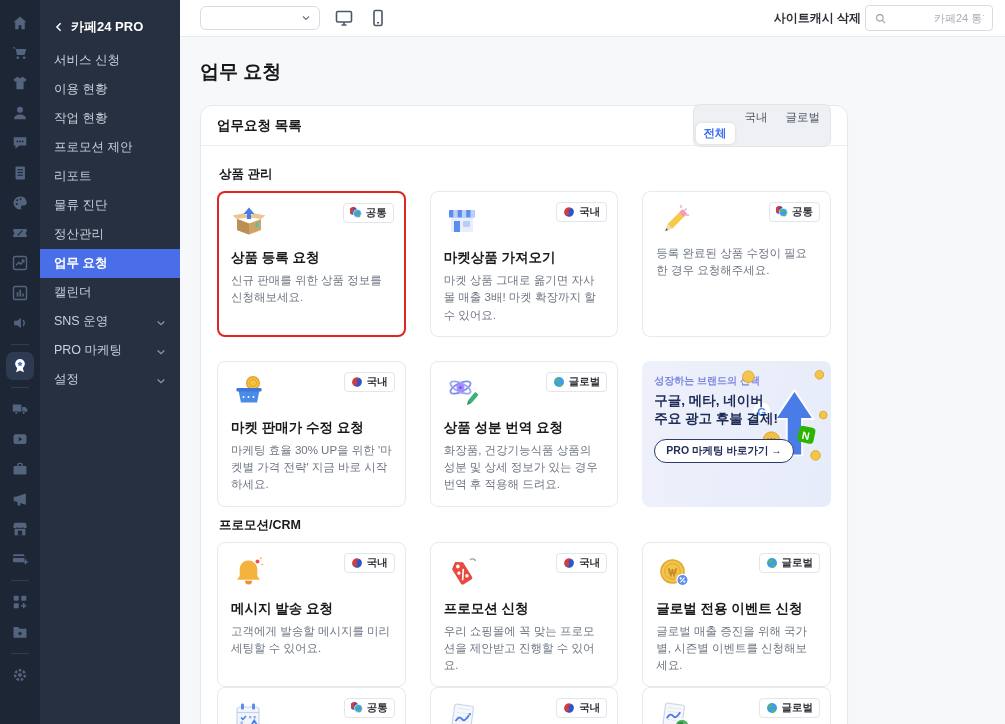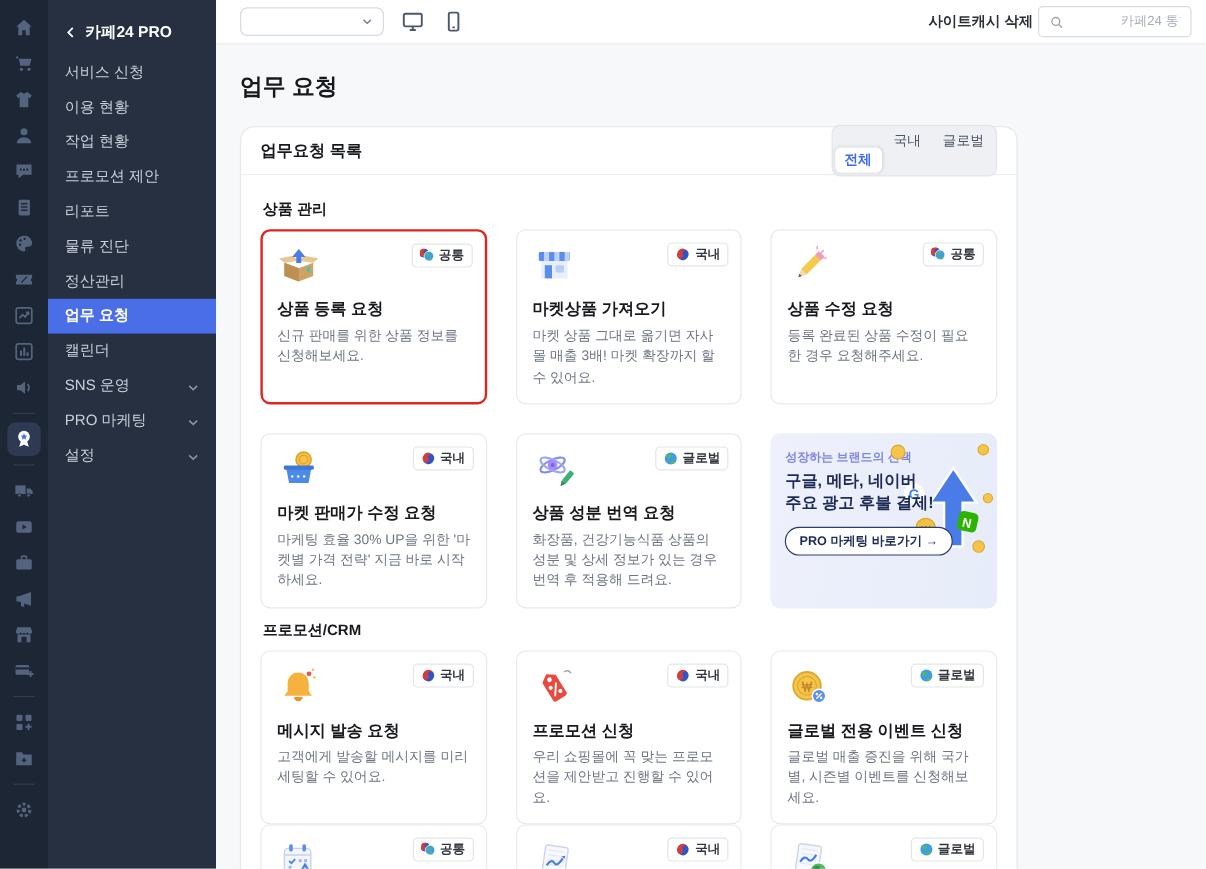--- a/index.html
+++ b/index.html
@@ -396,21 +396,20 @@
                     </g>
                     <g transform="translate(2.6 1.6) scale(.8)">
                       <circle cx="6" cy="6" r="5" fill="#3f9ce8" stroke="#fff" stroke-width=".8"></circle>
                       <path d="M2.1 4.3C2.9 2.6 5 2.1 6 3s.6 2.3-.8 2.7S2.5 5.8 2.1 4.3z" fill="#57b85c"></path>
                       <path d="M6.3 8.3c1.2-.9 2.9-.4 2.9.8S7.6 11.1 6.5 10.5 5.5 8.9 6.3 8.3z" fill="#57b85c"></path>
                     </g>
                   </svg>
                 </span>
       <span class="badge-label">공통</span>
     </span>
-    <div class="card-title">상품 수정 요청</div>
     <div class="card-desc">등록 완료된 상품 수정이 필요한 경우 요청해주세요.</div>
   </div>
             <div class="card">
     <span class="card-icon"><svg viewBox="0 0 36 36">
                   <circle cx="22" cy="9" r="6.3" fill="#f6c244" stroke="#e0a32e" stroke-width="1.4"></circle>
                   <circle cx="22" cy="9" r="3.6" fill="none" stroke="#e0a32e" stroke-width="1"></circle>
                   <path d="M7.5 16h21l-2.4 12.5H9.9z" fill="#4a8ae8"></path>
                   <rect x="5.5" y="14" width="25" height="3.4" rx="1.2" fill="#3e78d6"></rect>
                   <circle cx="12.5" cy="23" r="1" fill="#fff"></circle>
                   <circle cx="17.5" cy="23" r="1" fill="#fff"></circle>

